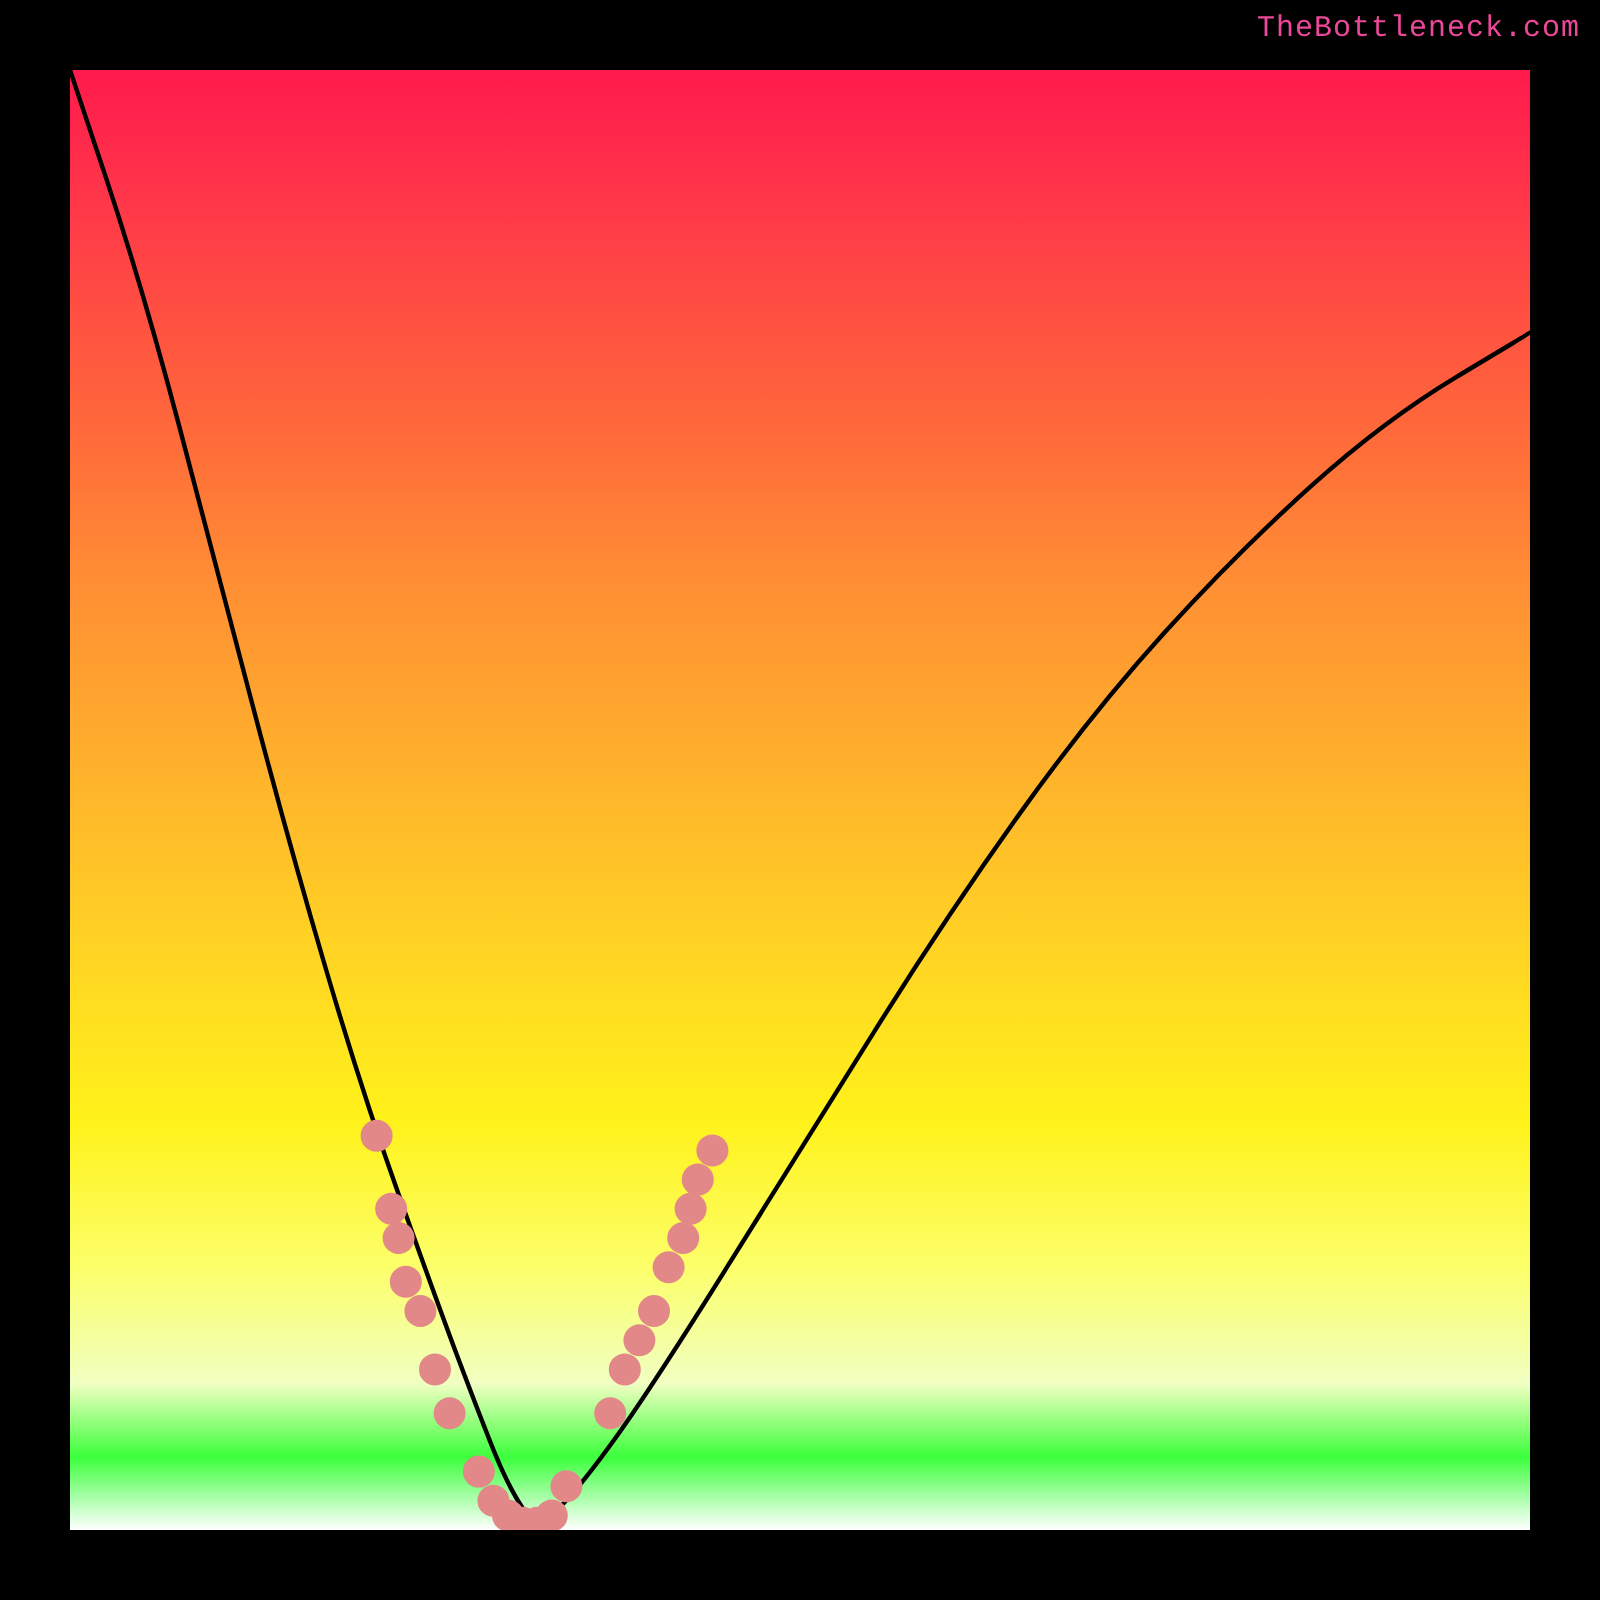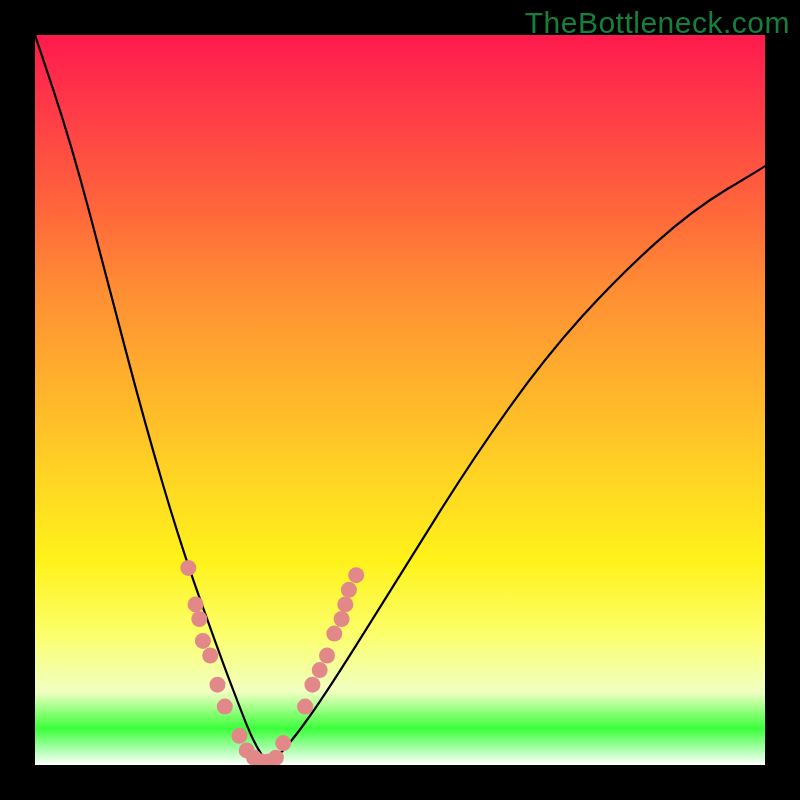--- a/index.html
+++ b/index.html
@@ -45,24 +45,25 @@
     position: absolute;
     left: 0;
     top: 0;
     width: 730px;
     height: 730px;
   }
   .watermark {
     position: absolute;
     top: 6px;
     right: 10px;
-    color: #15803d;
-    font-size: 30px;
+    color: #ec4899;
+    font-size: 15px;
     font-weight: 500;
     letter-spacing: 0.5px;
+    font-family: Liberation Mono, monospace;
   }
 </style>
 </head>
 <body>
 
 <div class="frame">
   <div class="plot-area">
     <svg class="curve-layer" viewBox="0 0 730 730" preserveAspectRatio="none">
       <path fill="none" stroke="#000000" stroke-width="2.2" stroke-linecap="round" d="M 0.0 0.0 Q 0.0 0.0 18.3 54.8 Q 36.5 109.5 54.8 178.8 Q 73.0 248.2 91.3 317.6 Q 109.5 386.9 127.8 449.0 Q 146.0 511.0 164.3 562.1 Q 182.5 613.2 193.4 642.4 Q 204.4 671.6 211.7 689.9 Q 219.0 708.1 226.3 719.0 Q 233.6 730.0 244.5 719.0 Q 255.5 708.1 273.8 682.5 Q 292.0 657.0 328.5 598.6 Q 365.0 540.2 401.5 481.8 Q 438.0 423.4 474.5 372.3 Q 511.0 321.2 547.5 281.0 Q 584.0 240.9 620.5 208.1 Q 657.0 175.2 693.5 153.3 T 730.0 131.4"></path>
       <g>

